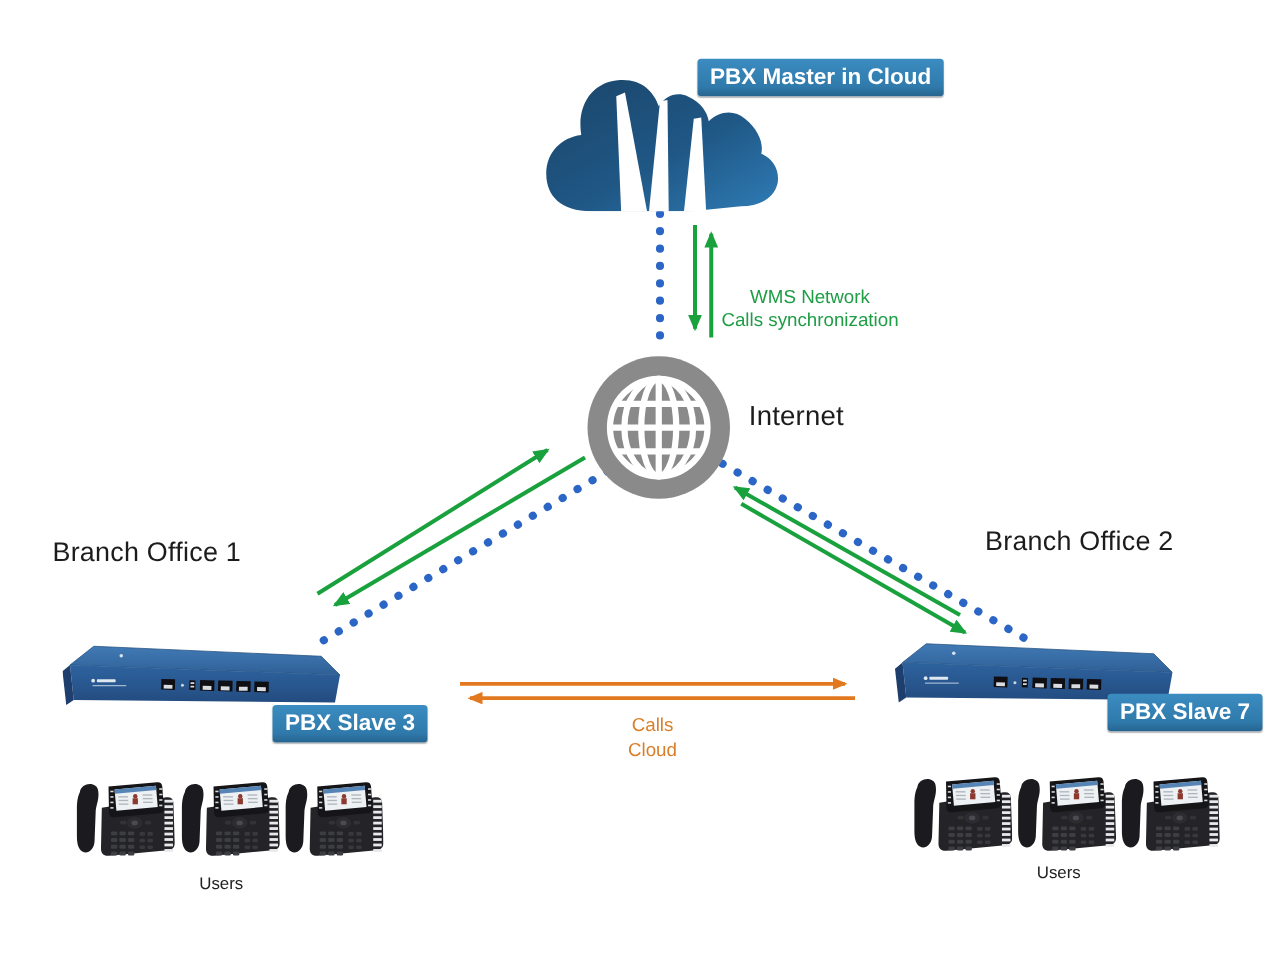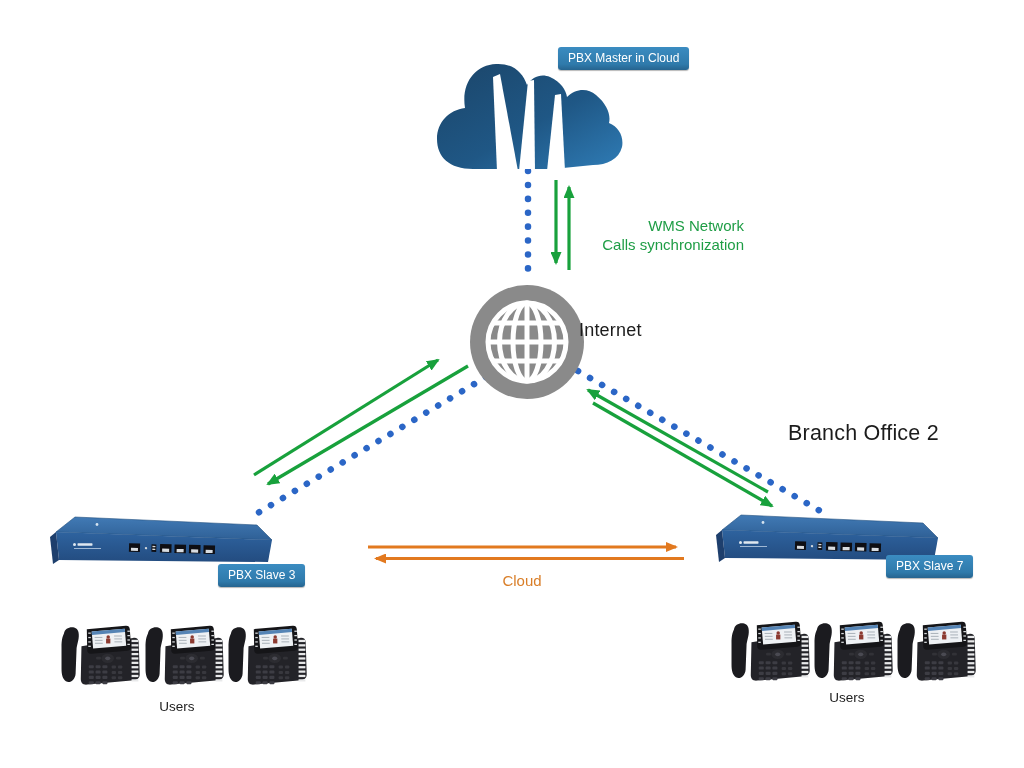--- a/index.html
+++ b/index.html
@@ -3,26 +3,26 @@
 <meta charset="utf-8">
 <style>
   html,body{margin:0;padding:0;background:#fff;}
   .canvas{
     position:relative;width:1024px;height:768px;background:#ffffff;overflow:hidden;
     font-family:"Liberation Sans",sans-serif;color:#1e1e1e;
   }
   .abs{position:absolute;}
   .big-label{font-size:21.5px;color:#1c1c1c;letter-spacing:.2px;white-space:nowrap;}
   .tag{
-    position:absolute;font-size:12px;color:#ffffff;padding:4px 10px 5px;border-radius:3px;
+    position:absolute;font-size:18px;color:#ffffff;padding:4px 10px 5px;border-radius:3px;
     background:linear-gradient(180deg,#3b8cc1 0%,#2f7aab 75%,#26648f 100%);
-    box-shadow:0 1px 1px rgba(0,0,0,.28);white-space:nowrap;
+    box-shadow:0 1px 1px rgba(0,0,0,.28);white-space:nowrap;font-weight:bold;
   }
   .sync-text{
-    position:absolute;left:552px;top:216px;width:192px;text-align:right;
+    position:absolute;left:552px;top:228px;width:192px;text-align:center;
     font-size:15px;line-height:19px;color:#1e9d45;
   }
   .services-text{
     position:absolute;left:402px;top:571px;width:240px;text-align:center;
     font-size:15px;line-height:20px;color:#d97e28;
   }
   .users-label{position:absolute;font-size:13.5px;color:#222;width:76px;text-align:center;}
   svg{display:block;}
 </style>
 </head>
@@ -187,39 +187,41 @@
     <g stroke="#ffffff" stroke-width="5" fill="none">
       <circle cx="58" cy="58" r="39"></circle>
       <line x1="58" y1="19" x2="58" y2="97"></line>
       <ellipse cx="58" cy="58" rx="14" ry="39"></ellipse>
       <ellipse cx="58" cy="58" rx="27.5" ry="39"></ellipse>
       <line x1="19" y1="58" x2="97" y2="58"></line>
       <line x1="24" y1="39" x2="92" y2="39"></line>
       <line x1="24" y1="77" x2="92" y2="77"></line>
     </g>
   </svg>
-  <div class="abs big-label" style="left:579px;top:320px;font-size:18px">Internet</div>
-
+  <div class="abs big-label" style="left:599px;top:320px;font-size:22px">Internet</div>
+
+  <div class="abs big-label" style="left:42px;top:430px">Branch Office 1</div>
   <div class="abs big-label" style="left:788px;top:421px">Branch Office 2</div>
 
   <svg class="abs" style="left:50px;top:514px" width="222" height="50">
     <use href="#pbx"></use>
   </svg>
   <svg class="abs" style="left:716px;top:512px" width="222" height="50">
     <use href="#pbx"></use>
   </svg>
 
   <div class="tag" style="left:218px;top:564px">
     <span>PBX Slave 3</span>
   </div>
   <div class="tag" style="left:886px;top:555px">
     <span>PBX Slave 7</span>
   </div>
 
   <div class="services-text">
+    <div>Calls</div>
     <div>Cloud</div>
   </div>
 
   <svg class="abs" style="left:56px;top:616px" width="84" height="72" viewBox="0 0 86 74">
       <use href="#phone"></use>
     </svg>
   <svg class="abs" style="left:140px;top:616px" width="84" height="72" viewBox="0 0 86 74">
       <use href="#phone"></use>
     </svg>
   <svg class="abs" style="left:223px;top:616px" width="84" height="72" viewBox="0 0 86 74">

